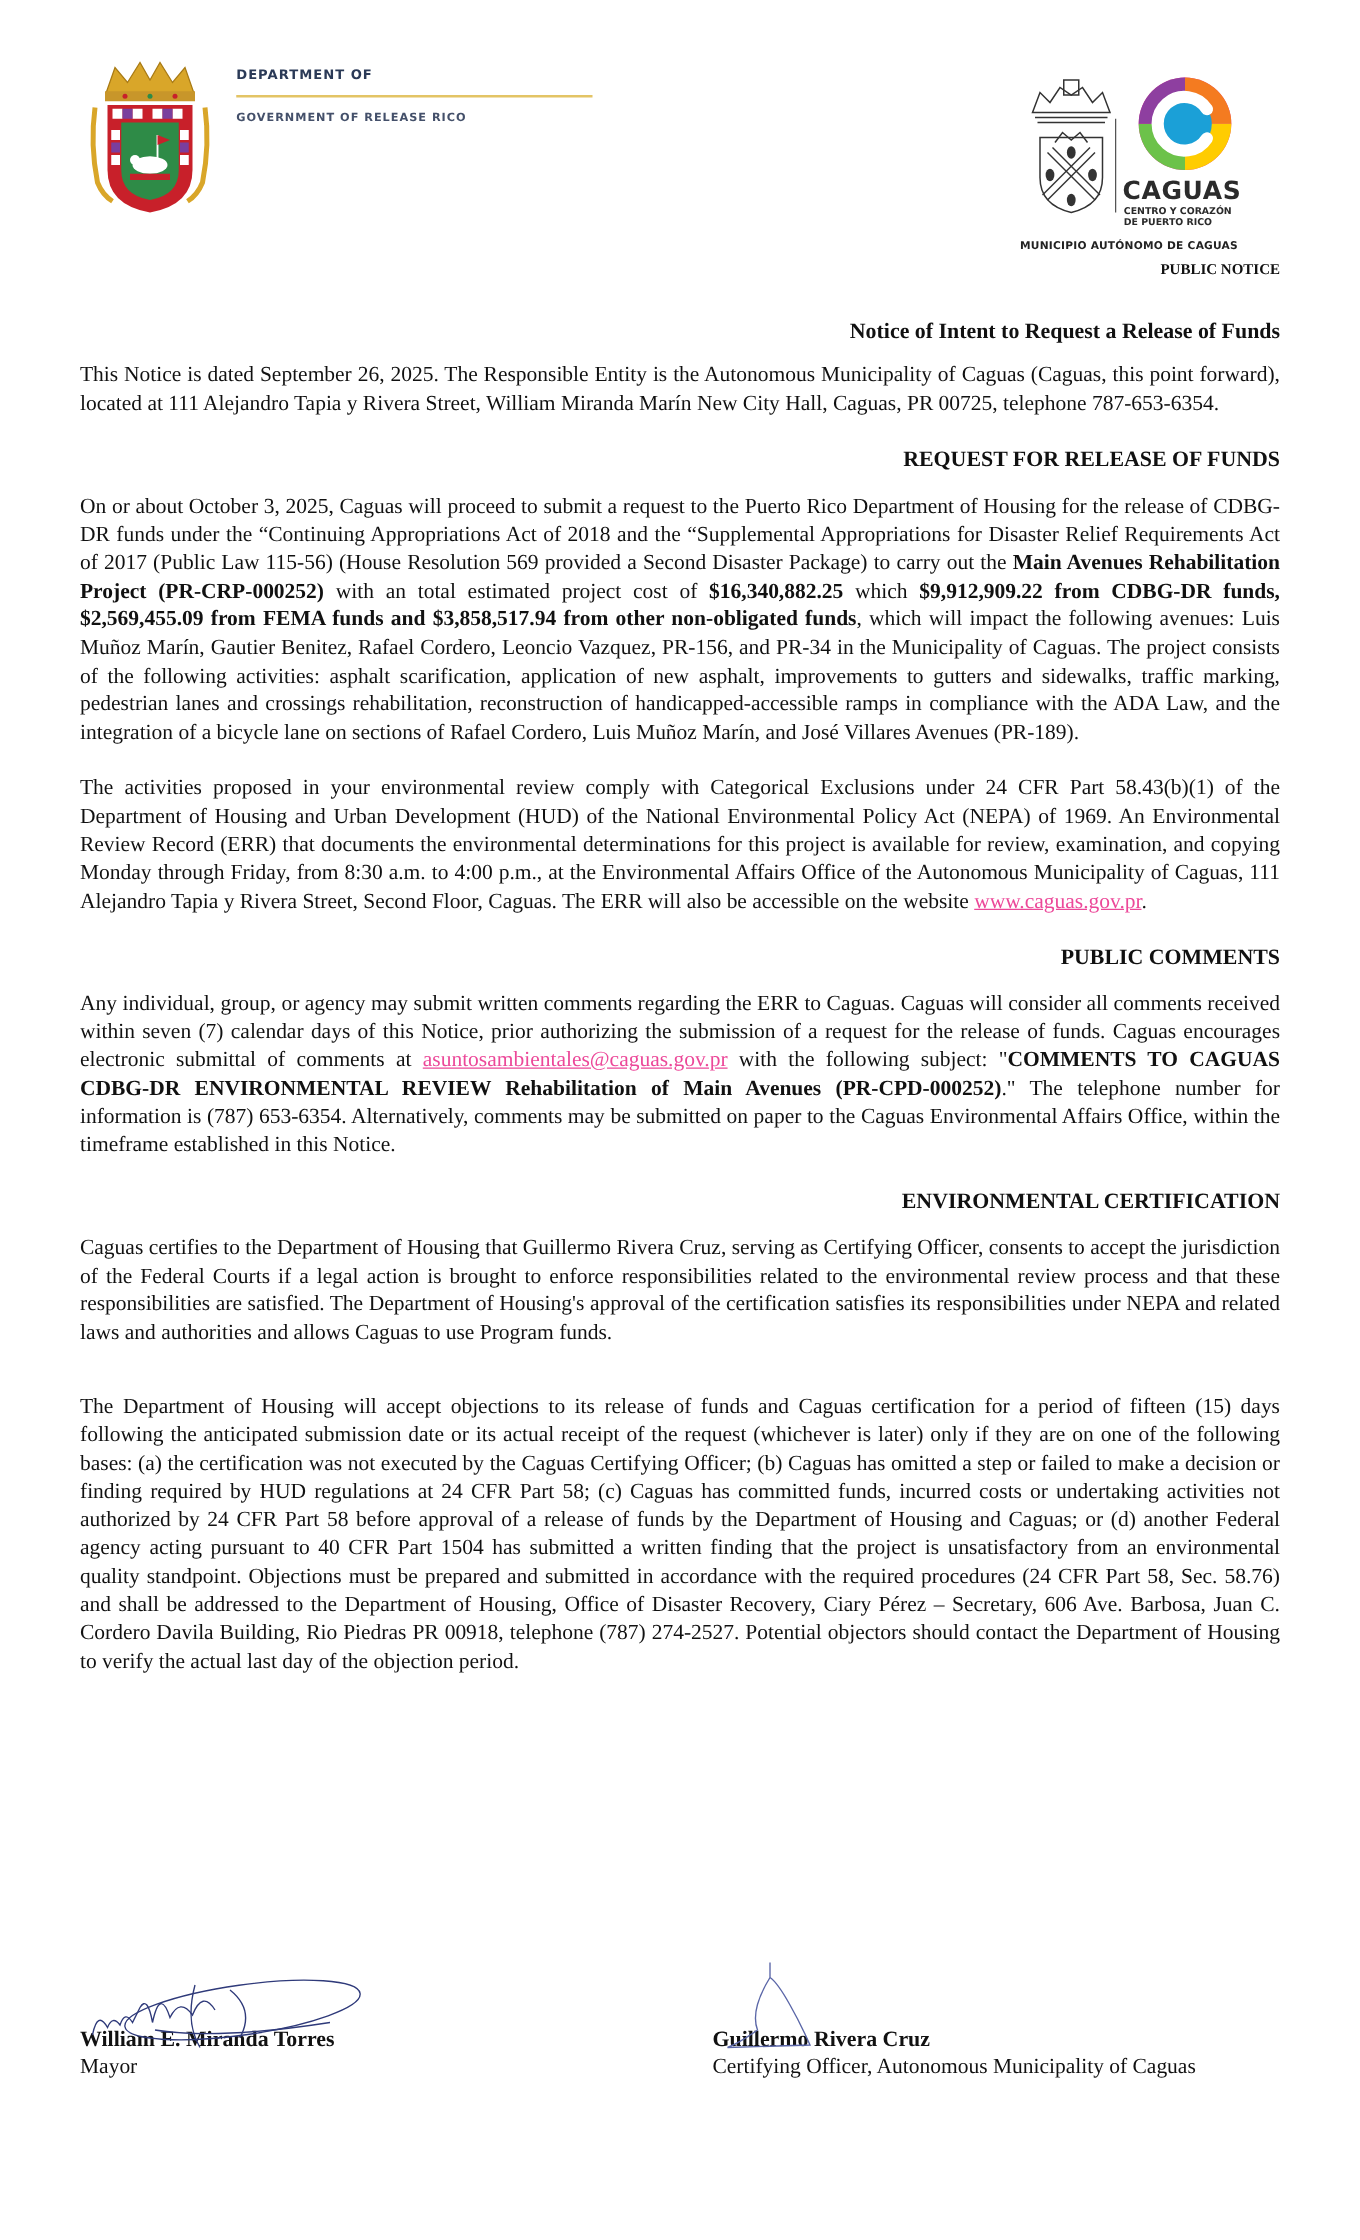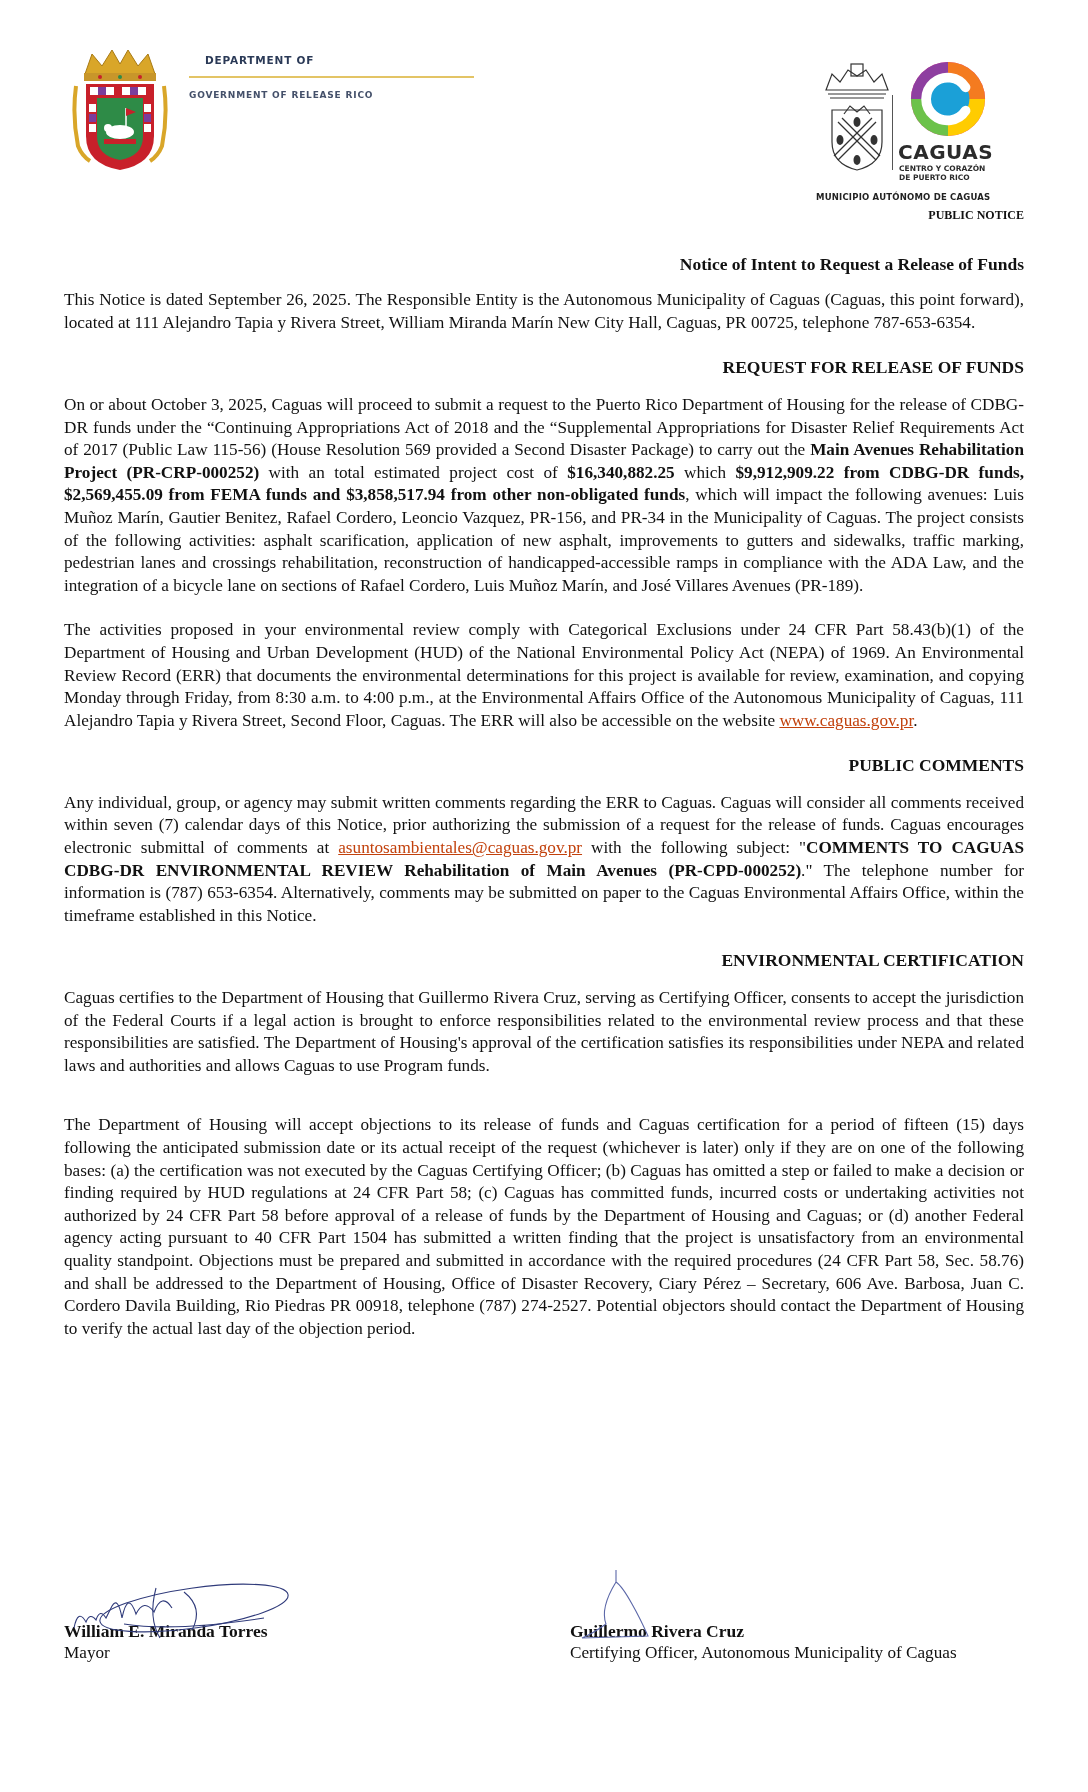--- a/index.html
+++ b/index.html
@@ -3,40 +3,40 @@
 <meta charset="utf-8">
 <style>
   html, body { margin: 0; padding: 0; background: #ffffff; }
   body { width: 1088px; height: 1792px; position: relative; overflow: hidden; font-family: "Liberation Serif", "DejaVu Serif", serif; color: #111; }
   .page { position: absolute; left: 0; top: 0; width: 1088px; height: 1792px; }
 
   
   .logo-left { position: absolute; left: 64px; top: 42px; width: 420px; height: 150px; }
   .crest { position: absolute; left: 6px; top: 4px; width: 100px; height: 130px; }
   .housing-text { position: absolute; left: 125px; top: 12px; }
-  .dept-of { font-family: "DejaVu Sans", sans-serif; font-weight: bold; font-size: 10.5px; letter-spacing: 0.8px; color: #2b3a57; margin-left: 16px; }
+  .dept-of { font-family: "DejaVu Sans", sans-serif; font-weight: bold; font-size: 10.5px; letter-spacing: 0.8px; color: #2b3a57; }
   .housing-word { font-family: "DejaVu Serif", serif; font-size: 48px; color: #1d2c52; letter-spacing: 2px; line-height: 52px; margin-top: 2px; }
   .gold-line { width: 285px; height: 2px; background: #e3c465; margin-top: 10px; }
   .gov-pr { font-family: "DejaVu Sans", sans-serif; font-weight: bold; font-size: 9px; letter-spacing: 0.8px; color: #44506a; margin-top: 12px; }
 
   .logo-right { position: absolute; left: 810px; top: 60px; width: 220px; height: 150px; }
   .muni-crest { position: absolute; left: 12px; top: 2px; width: 70px; height: 110px; }
   .vline { position: absolute; left: 82px; top: 35px; width: 1px; height: 75px; background: #555; }
   .caguas-c { position: absolute; left: 99px; top: 0px; width: 78px; height: 78px; }
   .caguas-word { position: absolute; left: 88px; top: 80px; font-family: "DejaVu Sans", sans-serif; font-weight: bold; font-size: 20px; color: #2b2b2b; letter-spacing: 0.5px; }
   .caguas-sub { position: absolute; left: 89px; top: 104px; font-family: "DejaVu Sans", sans-serif; font-weight: bold; font-size: 7.5px; color: #2b2b2b; line-height: 9px; }
   .muni-label { position: absolute; left: 6px; top: 132px; font-family: "DejaVu Sans", sans-serif; font-weight: bold; font-size: 8.5px; color: #222; letter-spacing: 0.2px; white-space: nowrap; }
 
   
   .content { position: absolute; left: 64px; top: 204px; width: 960px; font-size: 17.2px; line-height: 22.6px; }
   .title { text-align: right; font-weight: bold; font-size: 12px; margin: 0; }
   .subtitle { text-align: right; font-weight: bold; font-size: 17.5px; margin: 0; }
   .section-h { text-align: right; font-weight: bold; font-size: 17.5px; margin: 0; }
   p.body { text-align: justify; margin: 0; }
-  a.link { color: #c2410c; text-decoration: underline; }
+  a.link { color: #ec4899; text-decoration: underline; }
 
   .sig-row { position: absolute; left: 64px; top: 1620px; width: 960px; height: 90px; }
   .sig-block { position: absolute; top: 0; }
   .sig-left { left: 0; }
   .sig-right { left: 506px; }
   .sig-name { font-weight: bold; font-size: 17.5px; line-height: 22px; position: relative; z-index: 2; }
   .sig-title { font-size: 17.2px; line-height: 22px; }
   .sig-svg { position: absolute; z-index: 3; pointer-events: none; }
 </style>
 </head>

